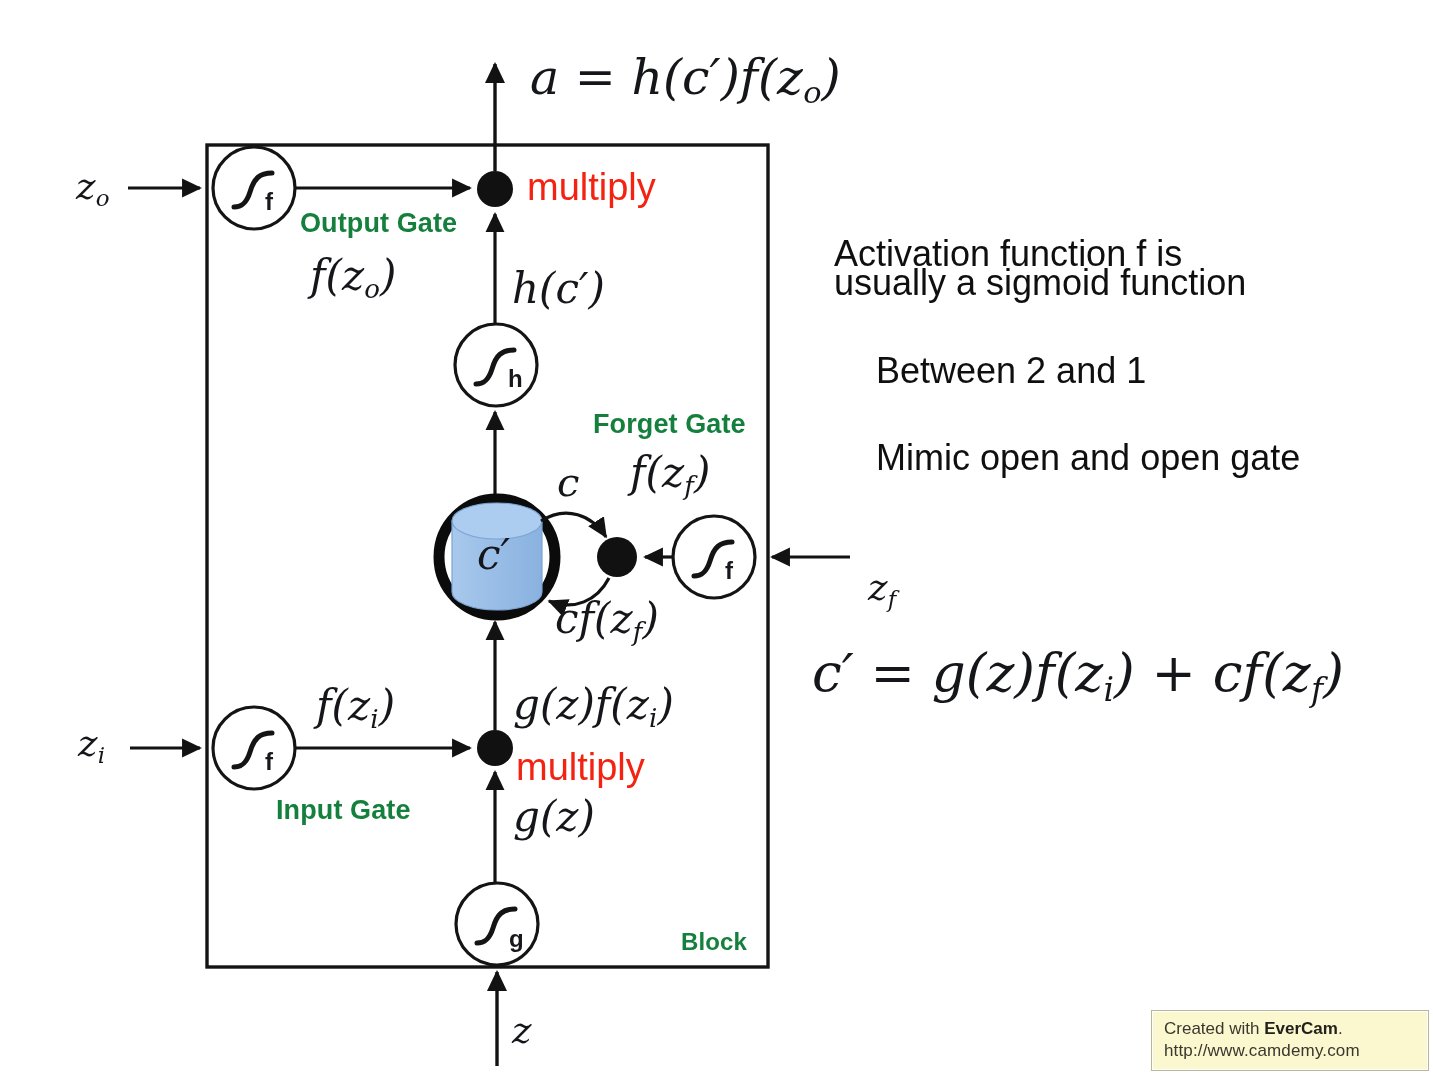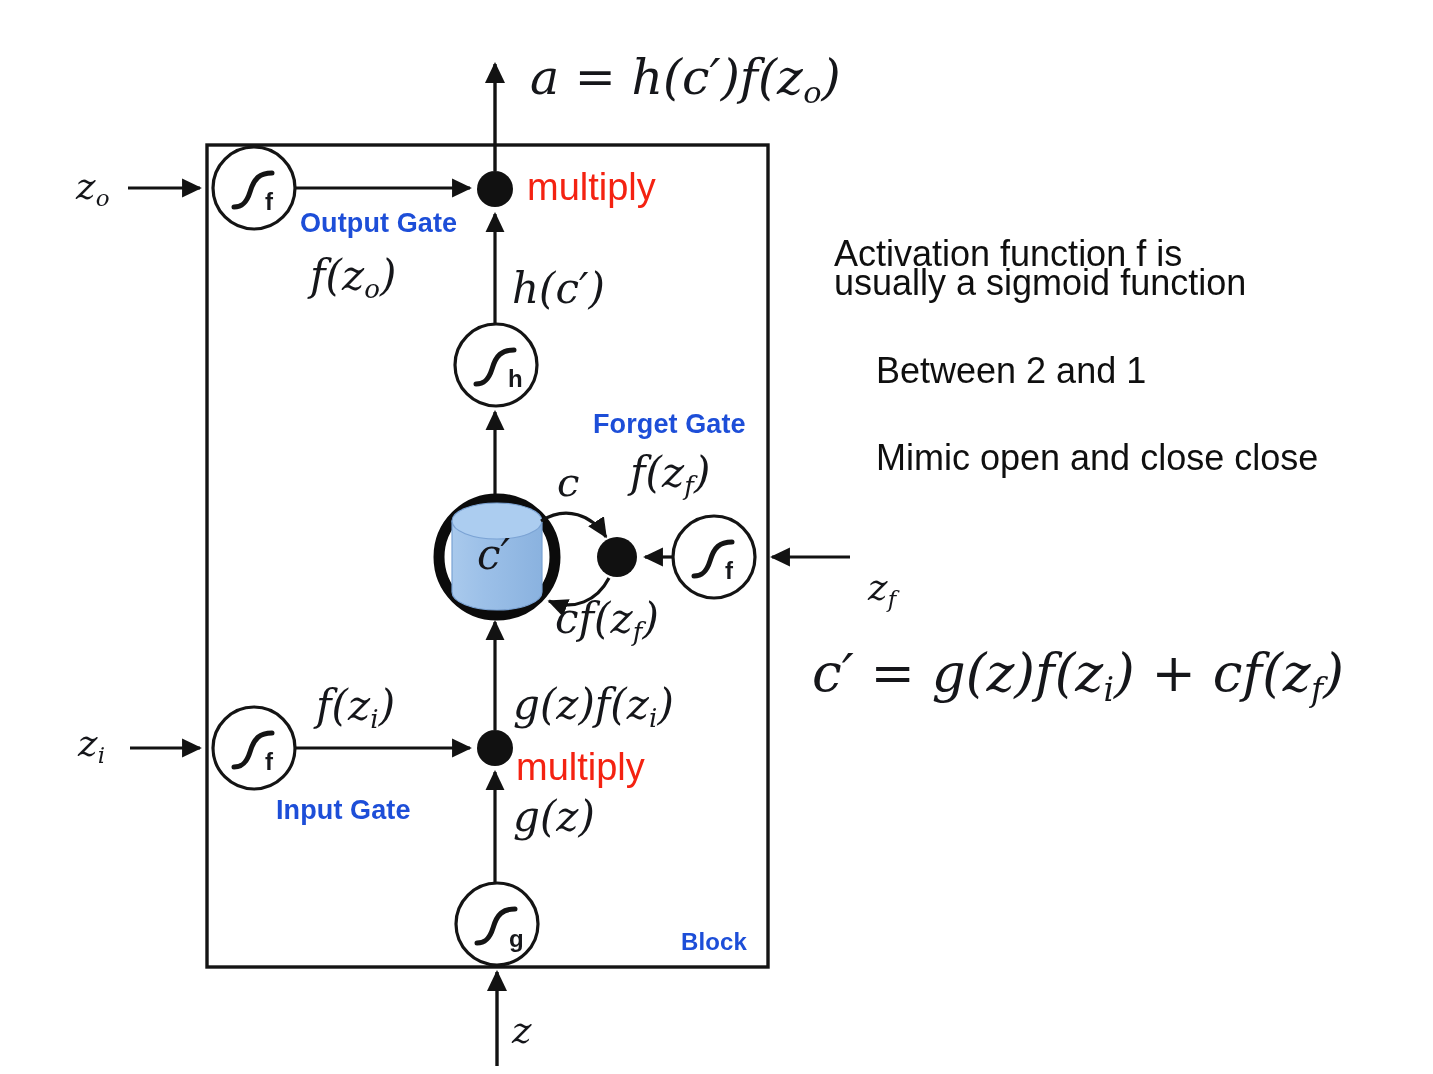--- a/index.html
+++ b/index.html
@@ -42,21 +42,21 @@
     font-style: italic;
     vertical-align: baseline;
     position: relative;
     top: 0.30em;
     margin-left: 0.01em;
   }
   
   .gatename {
     font-family: "Liberation Sans", sans-serif;
     font-weight: 600;
-    color: #1d4ed8;
+    color: #15803d;
     letter-spacing: 0.1px;
   }
   .redword {
     font-family: "Liberation Sans", sans-serif;
     font-weight: 400;
     text-align: right;
   }
   .sidetext {
     font-family: "Liberation Sans", sans-serif;
     color: #0f0f0f;
@@ -273,20 +273,24 @@
 
   <div class="lbl gate-sublabel" style="left:509px; top:927px; font-size:24px;">g</div>
 
   <div class="lbl gatename" style="left:681px; top:930px; font-size:24px;">Block</div>
 
   <div class="lbl math" style="left:512px; top:1012px; font-size:37px;">z</div>
 
   <div class="lbl sidetext" style="left:834px; top:204px; font-size:36px;margin-top:32px;">Activation function f is</div>
   <div class="lbl sidetext" style="left:834px; top:265px; font-size:36px;">usually a sigmoid function</div>
   <div class="lbl sidetext" style="left:876px; top:353px; font-size:36px;">Between 2 and 1</div>
-  <div class="lbl sidetext" style="left:876px; top:440px; font-size:36px;">Mimic open and close close</div>
+  <div class="lbl sidetext" style="left:876px; top:440px; font-size:36px;">Mimic open and open gate</div>
 
   <div class="lbl math" style="left:812px; top:646px; font-size:53px;">
     <span>c′ = g(z)f(z</span><sub>i</sub><span>) + cf(z</span><sub>f</sub><span>)</span>
   </div>
 
+  <div id="evercam" style="left:1151px; top:1010px; width:254px; padding:7px 10px 8px 12px; font-size:17px;">
+    <span class="ec-line"><span>Created with </span><span class="ec-brand">EverCam</span><span>.</span></span>
+    <span class="ec-line ec-url">http://www.camdemy.com</span>
+  </div>
 
 </div>
 
 </body></html>

